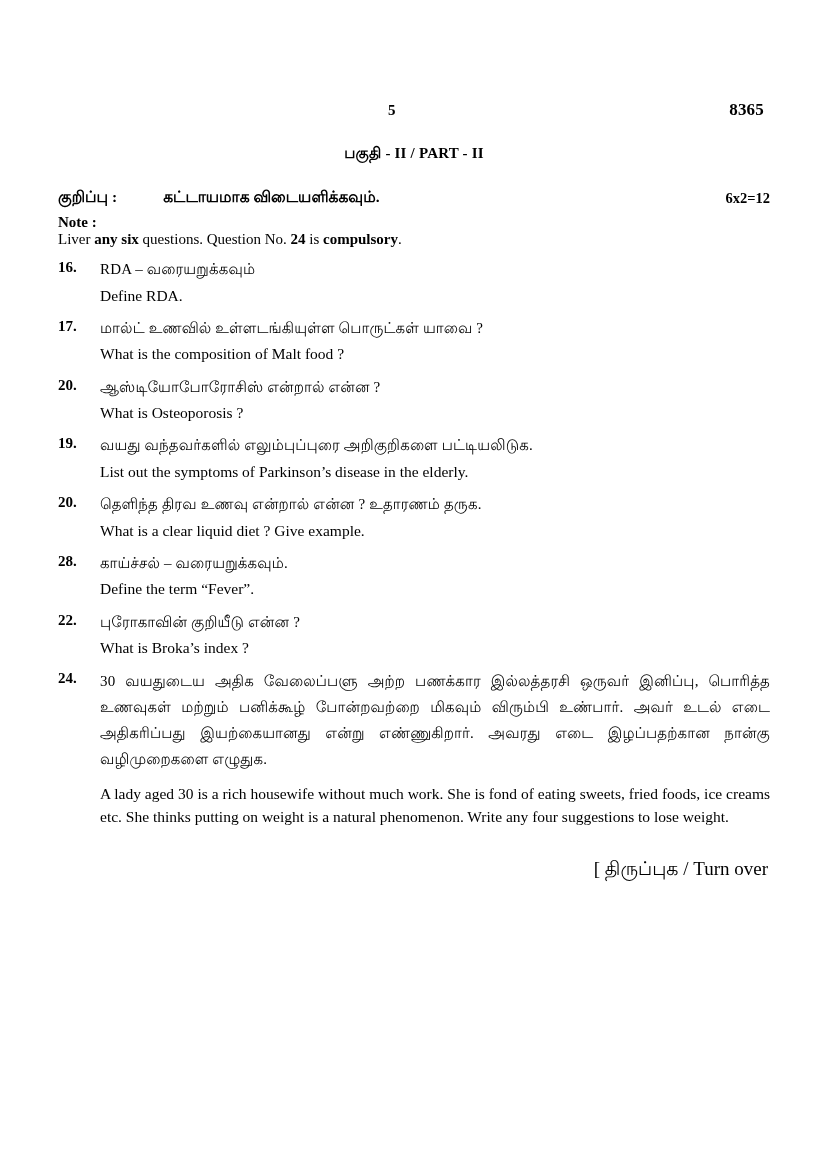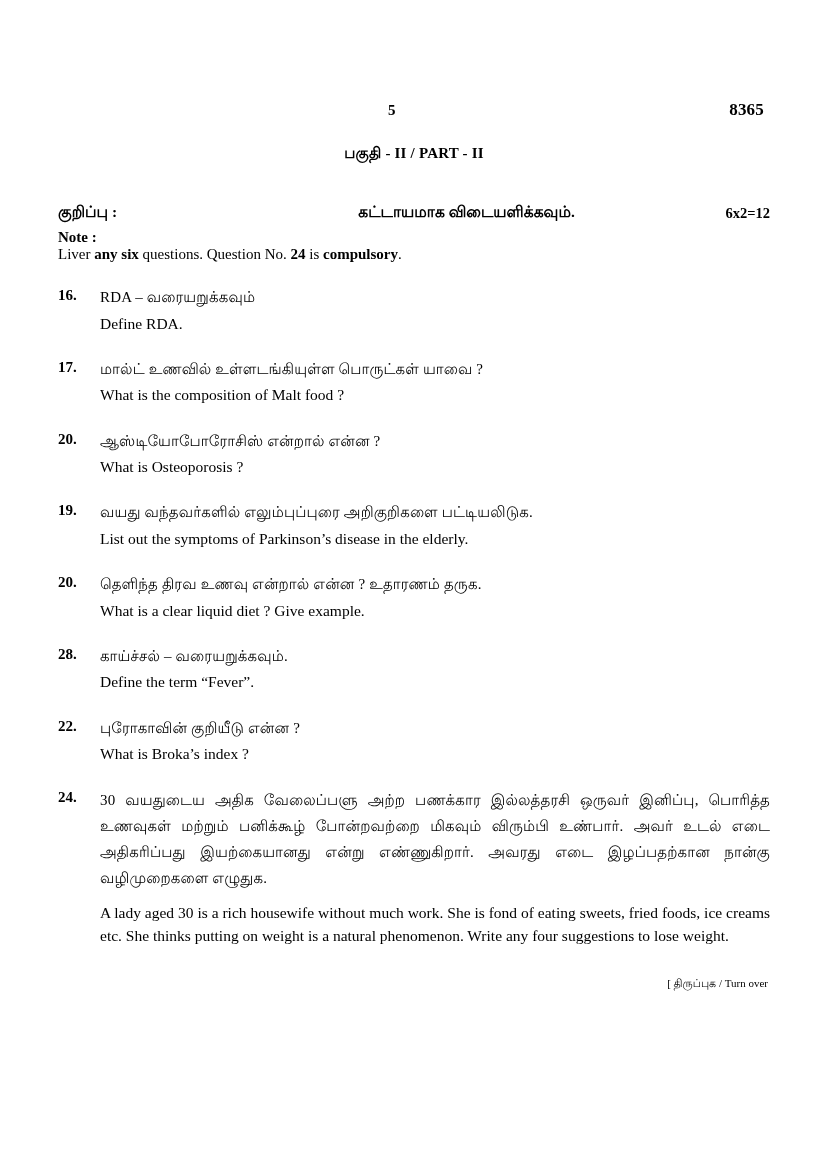--- a/index.html
+++ b/index.html
@@ -46,25 +46,24 @@
     text-align: center;
     font-weight: bold;
     font-size: 15px;
     margin-top: 25px;
     letter-spacing: 0.2px;
   }
 
   
   .note-tamil {
     display: flex;
-    margin-top: 36px;
+    margin-top: 21px;
     font-weight: bold;
     font-size: 15.5px;
     line-height: 1.55;
-    text-align: center;
   }
   .note-tamil .lbl {
     white-space: nowrap;
     padding-right: 8px;
   }
   .note-tamil .body {
     flex: 1;
     position: relative;
   }
   .note-tamil .l1 { display: block; }
@@ -90,21 +89,21 @@
     font-weight: bold;
     width: 86px;
     flex: none;
   }
   .note-eng .body { flex: 1; }
   b.strong { font-weight: bold; }
 
   
   .q {
     display: flex;
-    margin-top: 23px;
+    margin-top: 10px;
     justify-content: center;
   }
   .q .num {
     width: 42px;
     flex: none;
     font-weight: bold;
     font-size: 15px;
     padding-top: 1px;
   }
   .q .txt { flex: 1; }
@@ -124,21 +123,21 @@
   }
   .q.long .eng {
     text-align: justify;
     line-height: 1.45;
     margin-top: 11px;
   }
   .spaced { letter-spacing: 0.3px; }
 
   .turnover {
     text-align: right;
-    font-size: 11px;
+    font-size: 19px;
     margin-top: 30px;
     padding-right: 2px;
   }
 </style>
 </head>
 <body>
 
 <div class="page">
   <div class="content">
 

